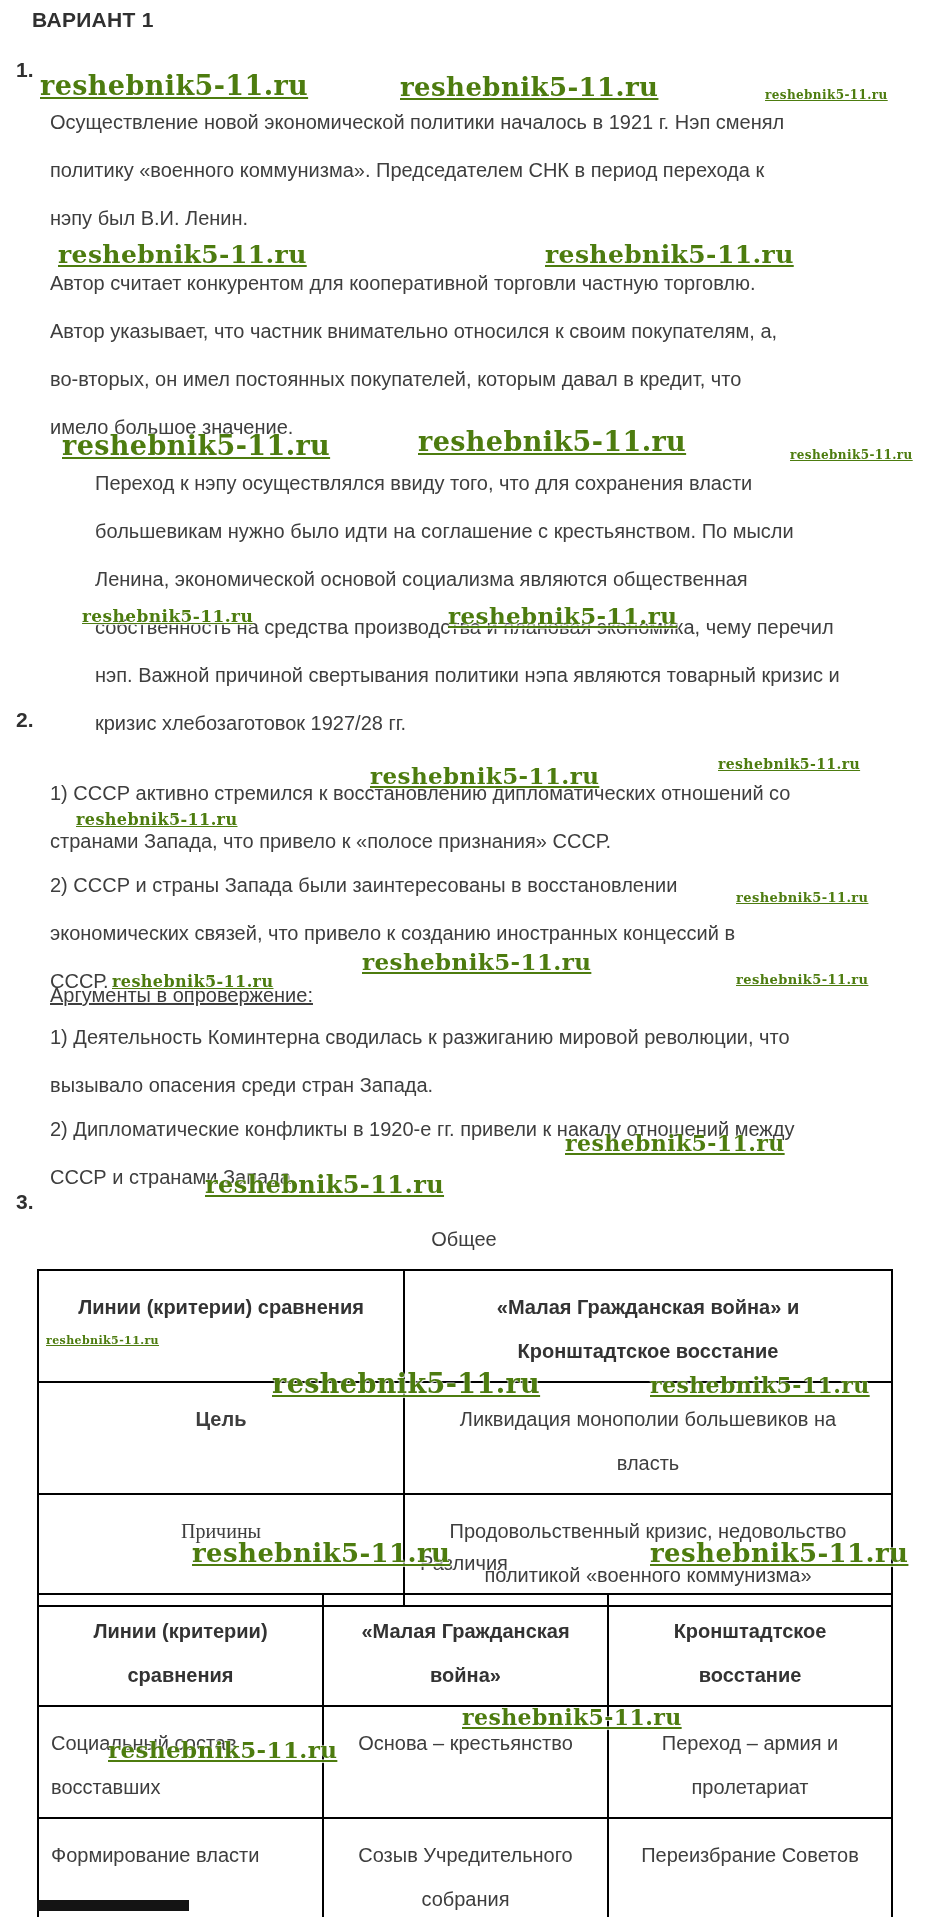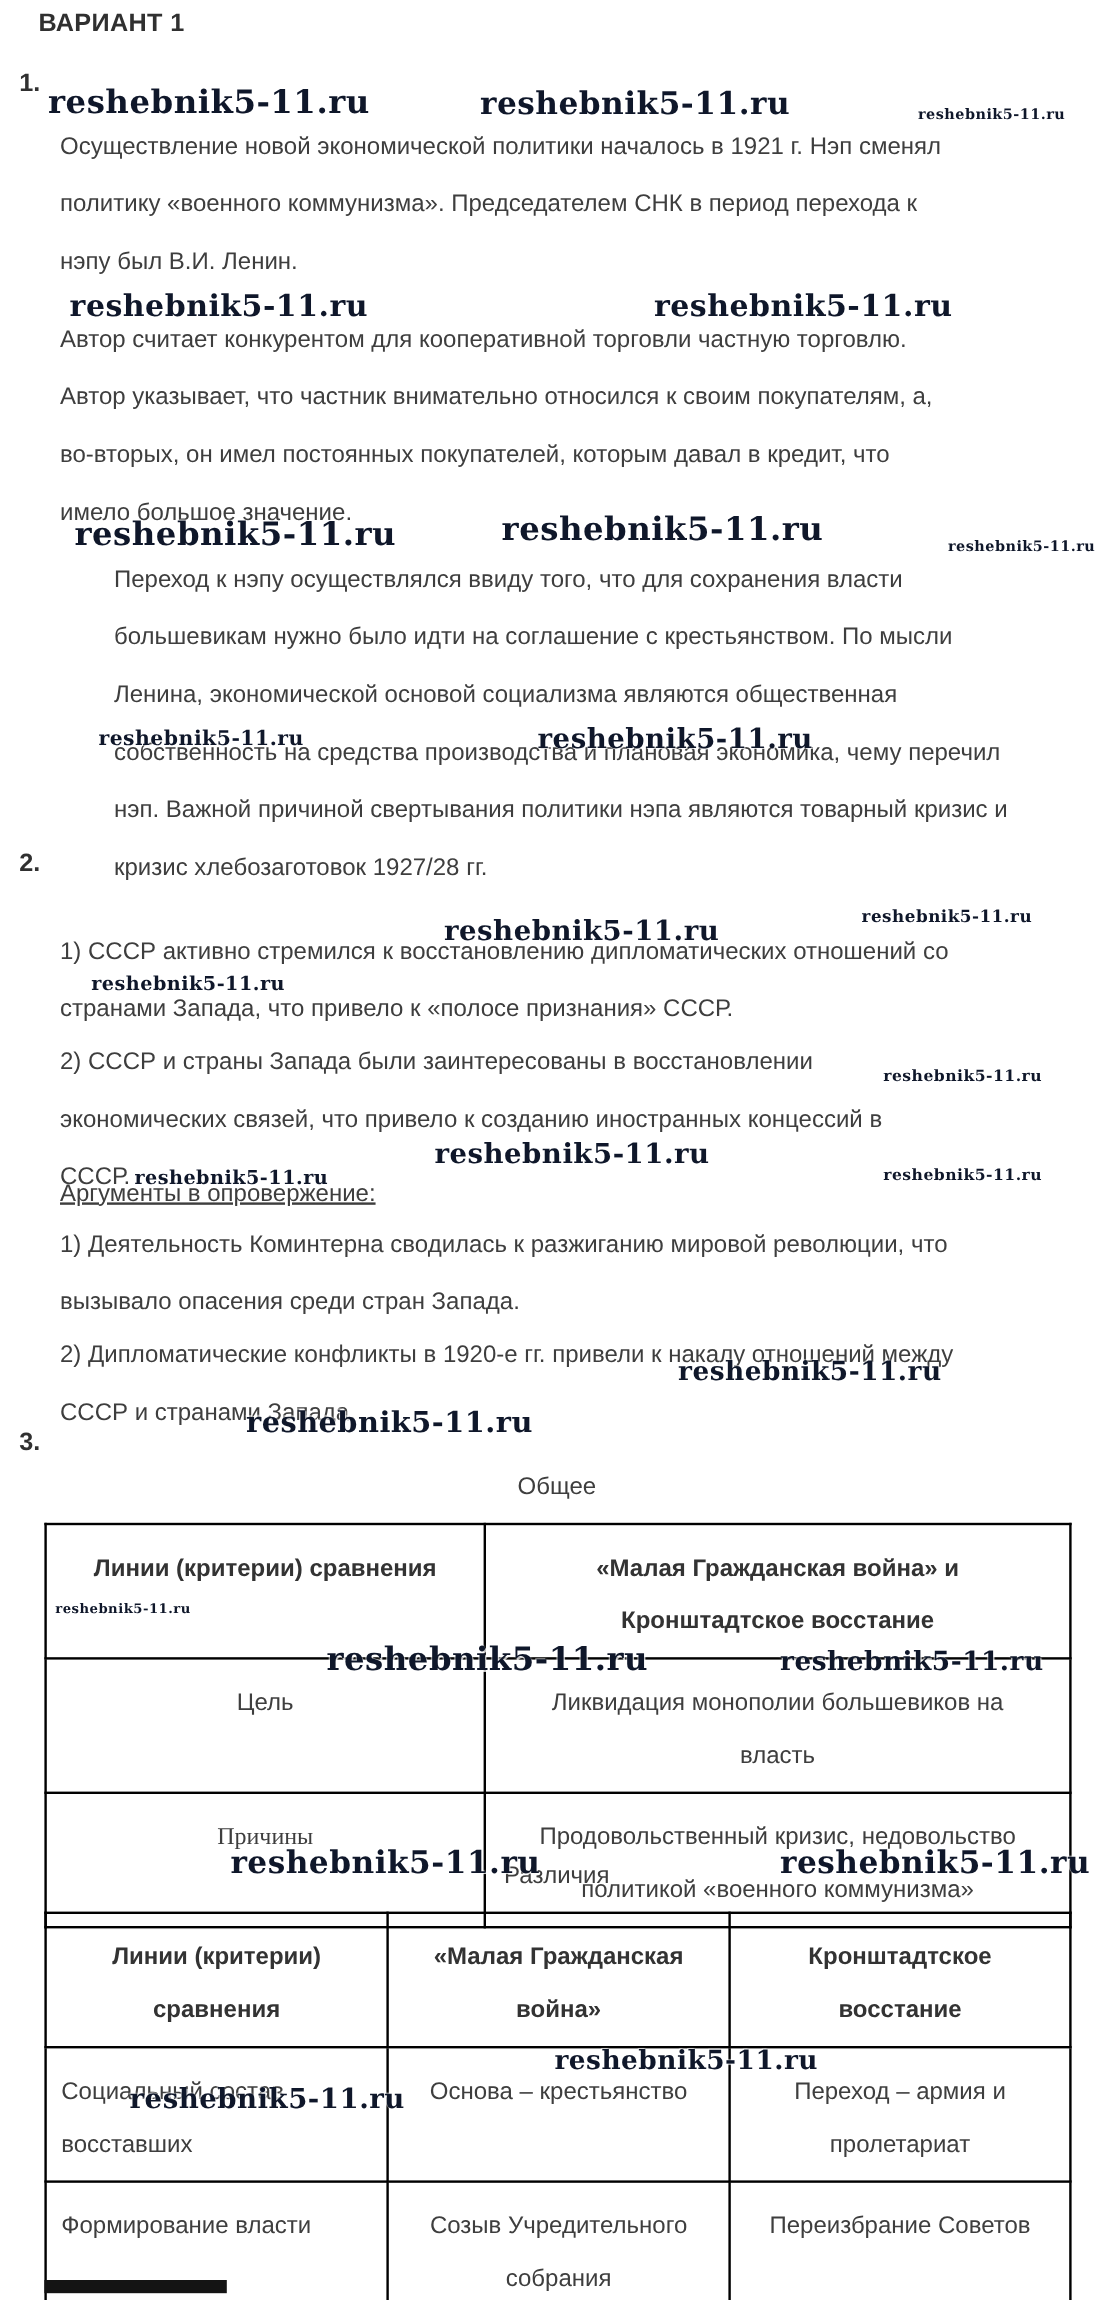--- a/index.html
+++ b/index.html
@@ -41,24 +41,25 @@
     white-space:pre-line;
     color:#3e3e3e;
   }
   table.cmp th { font-weight:bold; text-align:center; color:#333; }
   td.c { text-align:center; }
   td.l { text-align:left; padding-left:16px; }
   .wm {
     position:absolute;
     font-family:"DejaVu Serif", serif;
     font-weight:700;
-    color:#0f172a;
+    color:#4d7c0f;
     white-space:nowrap;
     letter-spacing:0.4px;
     text-shadow: 1px 1px 0 rgba(255,255,255,0.75), -1px -1px 0 rgba(255,255,255,0.45), 0 0 2px rgba(255,255,255,0.6);
+    text-decoration: underline;
   }
   .bottom-bar { position:absolute; background:#141414; }
 </style>
 </head>
 <body>
 
 <div class="page">
 
   <div class="abs title" style="left:20px; top:8px;margin-left:12px;">ВАРИАНТ 1</div>
 
@@ -107,21 +108,21 @@
         <col style="width:366px">
         <col style="width:488px">
       </colgroup>
     <tbody>
         <tr>
       <th style="height:84px;">Линии (критерии) сравнения</th>
       <th>«Малая Гражданская война» и
 Кронштадтское восстание</th>
     </tr>
     <tr>
-      <td class="c" style="height:80px;">Цель</td>
+      <td class="c" style="height:80px;font-weight:bold;">Цель</td>
       <td class="c">Ликвидация монополии большевиков на
 власть</td>
     </tr>
     <tr>
       <td class="c" style="height:80px;font-family:Liberation Serif, serif;">Причины</td>
       <td class="c">Продовольственный кризис, недовольство
 политикой «военного коммунизма»</td>
     </tr>
   </tbody>
     </table>

